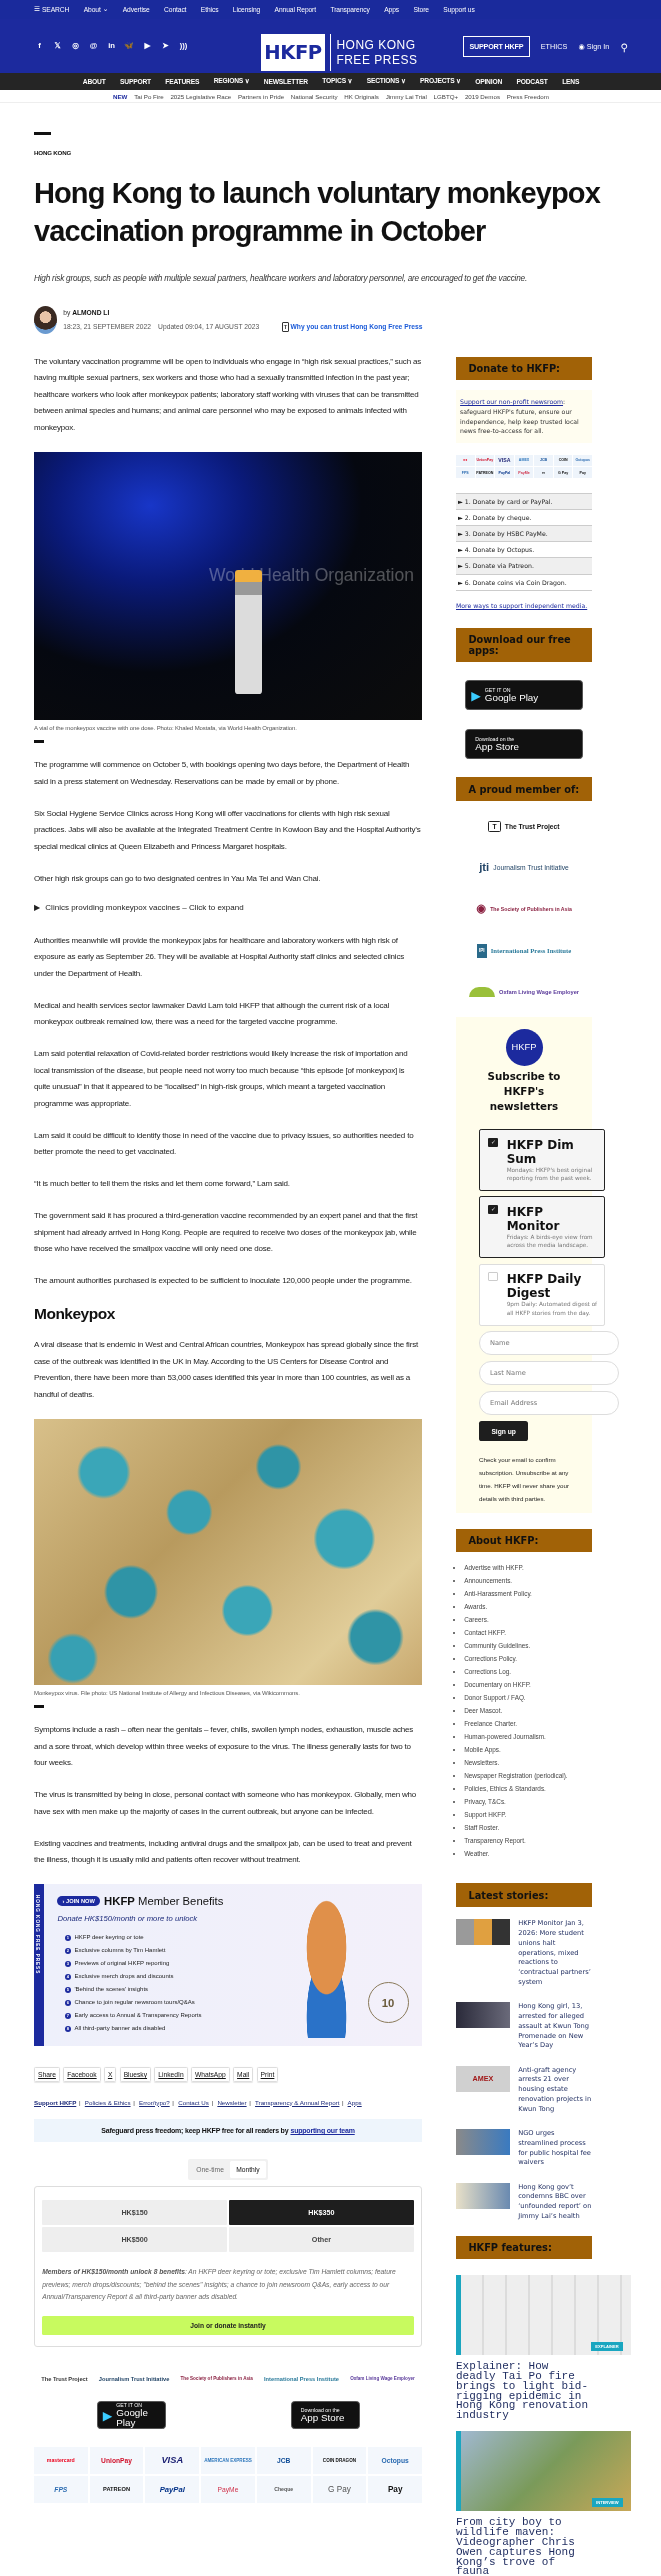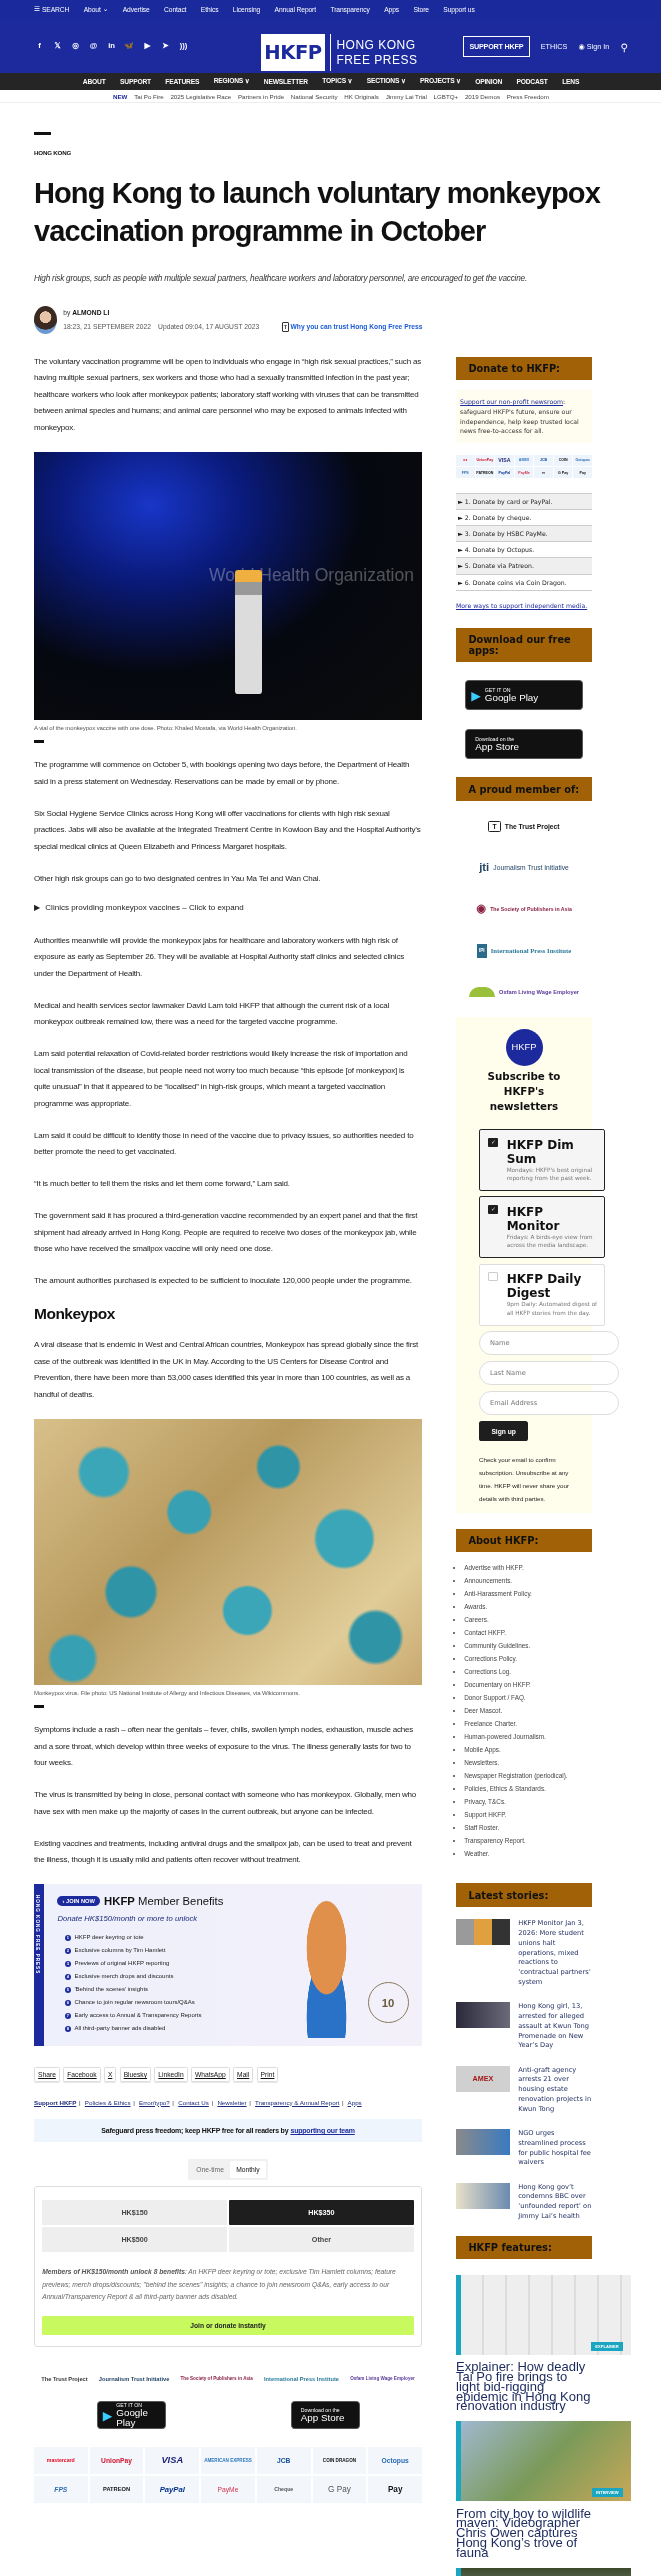--- a/index.html
+++ b/index.html
@@ -125,21 +125,21 @@
 .nlfine{font-size:6.2px;line-height:13px;color:#222;margin-top:12.4px;text-align:left}
 .aboutlist{list-style:disc;padding-left:8.2px;margin:0 0 23px}
 .aboutlist li{font-size:6.4px;line-height:13px;color:#444;cursor:pointer}
 .stories{margin-top:12.4px}
 .story{display:flex;gap:8.2px;margin-bottom:14.4px;cursor:pointer}
 .story .th{width:54px;height:26px;flex:0 0 54px}
 .story .tx{font-family:"DejaVu Sans",sans-serif;font-size:6.7px;line-height:9.8px;color:#1c2a5e}
 .feat{margin-bottom:10.3px;cursor:pointer}
 .feat .img{width:175px;height:80px;position:relative;border-left:5.2px solid #1aa6c0;margin-left:0}
 .feat .tag{position:absolute;right:8.2px;bottom:4.1px;background:#1aa6c0;color:#fff;font-size:4.1px;font-weight:bold;padding:2.1px 4.1px}
-.feat .tx{font-family:Liberation Sans, sans-serif;font-size:13px;line-height:9.8px;color:#1c2a5e;margin-top:7.2px}
+.feat .tx{font-family:Liberation Mono, monospace;font-size:11px;line-height:9.8px;color:#1c2a5e;margin-top:7.2px}
 </style>
 </head>
 <body>
 
 <div class="topbar">
   <span class="ti">
       <span>☰</span>
       <span>SEARCH</span>
     </span>
   <span class="ti">

